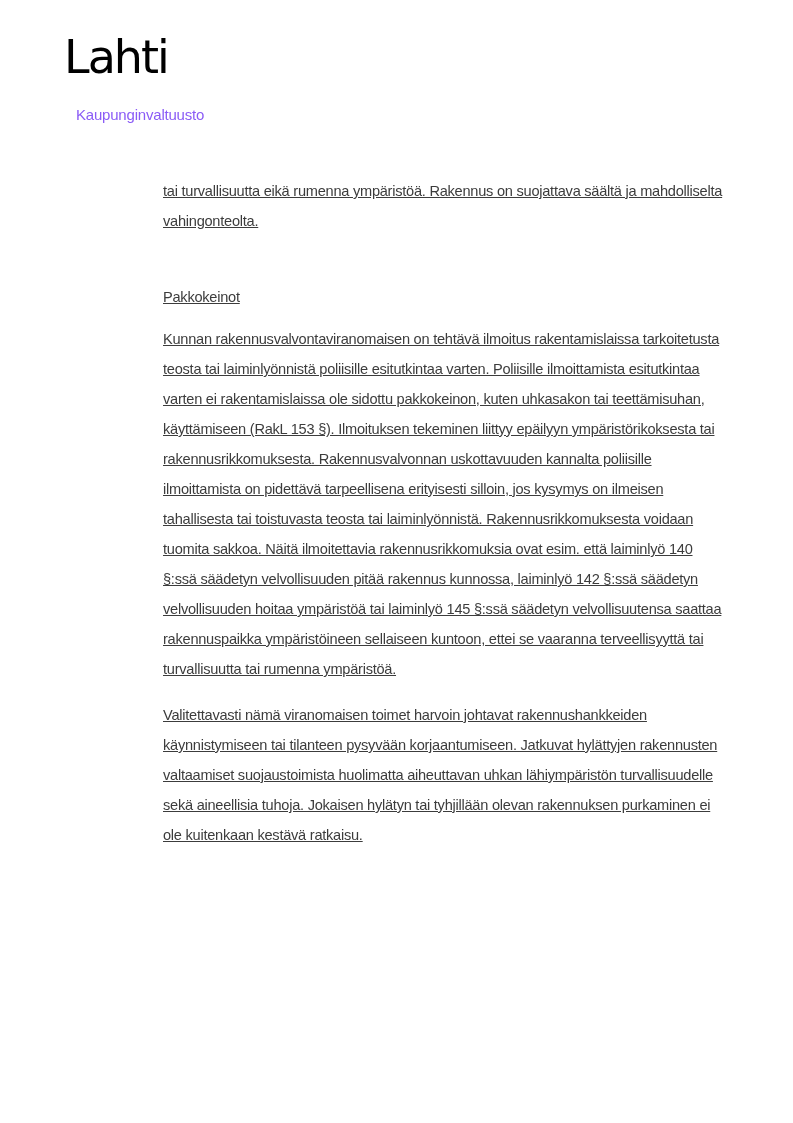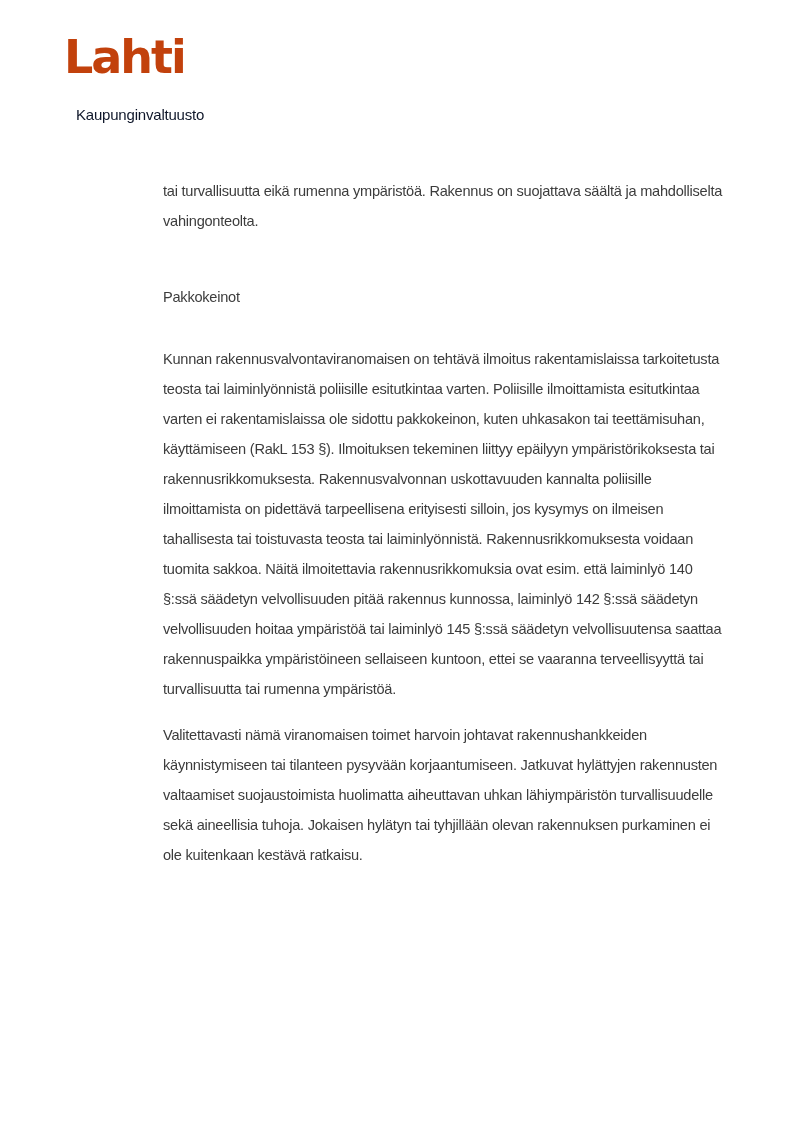--- a/index.html
+++ b/index.html
@@ -15,53 +15,54 @@
       height: 1123px;
       background: #ffffff;
       overflow: hidden;
     }
     .logo {
       position: absolute;
       left: 64px;
       top: 34px;
       font-family: "DejaVu Sans", sans-serif;
       font-size: 46px;
-      font-weight: 700;
+      font-weight: 400;
       letter-spacing: -2px;
       line-height: 1;
-      color: #c2410c;
+      color: #000000;
     }
     .header-row {
       position: absolute;
       left: 76px;
       top: 106px;
       width: 642px;
       display: flex;
       justify-content: space-between;
       font-size: 15px;
       letter-spacing: -0.2px;
-      color: #0f172a;
+      color: #8b5cf6;
     }
     .body-text {
       position: absolute;
       left: 163px;
       top: 176px;
       width: 562px;
       font-size: 14.6px;
       line-height: 30px;
       letter-spacing: -0.25px;
       color: #3c3c3c;
       text-align: left;
     }
     .body-text p {
       margin: 0 0 16px 0;
+      text-decoration: underline;
     }
     .body-text p.section-heading {
       margin-top: 46px;
-      margin-bottom: 32px;
+      margin-bottom: 12px;
     }
   </style>
 </head>
 <body>
 
 <div class="page">
 
   <div class="logo">Lahti</div>
 
   <div class="header-row">

